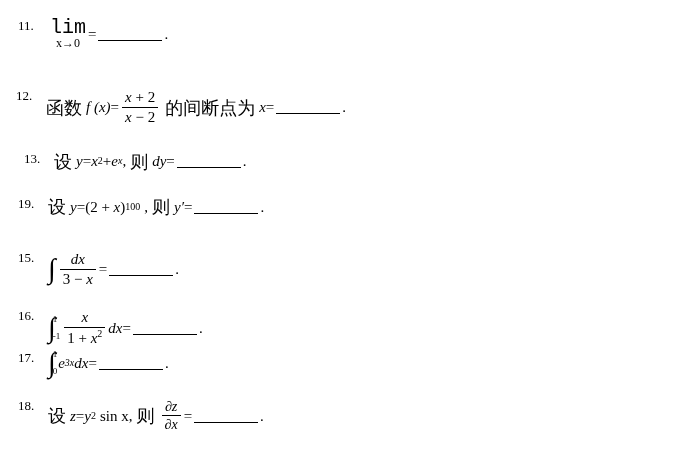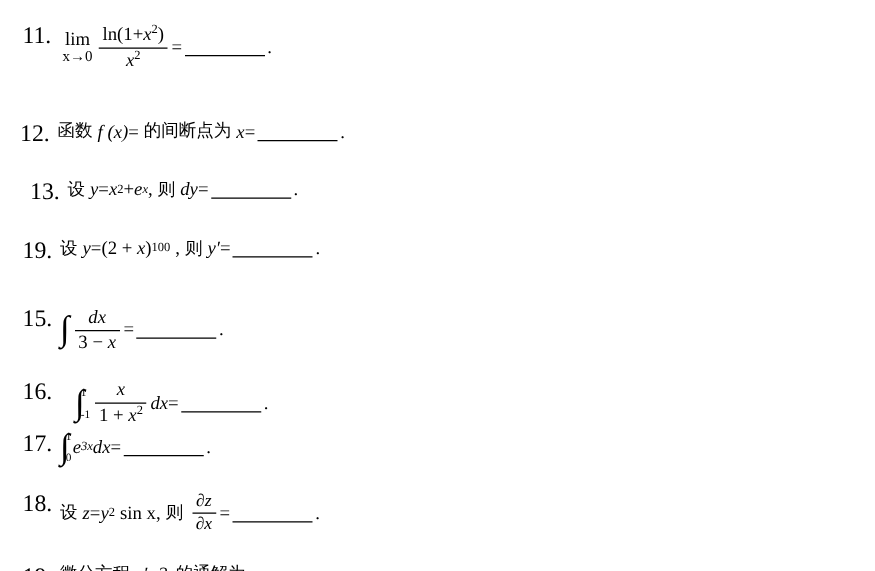--- a/index.html
+++ b/index.html
@@ -22,36 +22,36 @@
   }
   .item {
     display: flex;
     align-items: flex-start;
     padding-left: 18px;
     margin: 0;
   }
   .num {
     width: 30px;
     flex: 0 0 30px;
-    font-size: 19px;
+    font-size: 13px;
     font-family: "Liberation Serif", serif;
     line-height: 1.2;
     padding-top: 2px;
   }
   .body {
     font-size: 15px;
     line-height: 1.2;
     padding-top: 2px;
     white-space: nowrap;
     display: flex;
     align-items: center;
   }
   .cn {
     font-family: "DejaVu Sans", sans-serif;
-    font-size: 14px;
+    font-size: 18px;
   }
   .mi {
     font-family: "Liberation Serif", serif;
     font-style: italic;
     font-size: 15px;
   }
   .mn, .mo {
     font-family: "Liberation Serif", serif;
     font-size: 15px;
   }
@@ -68,22 +68,22 @@
   }
   
   .lim {
     display: inline-flex;
     flex-direction: column;
     align-items: center;
     vertical-align: middle;
     margin: 0 2px;
   }
   .lim .op {
-    font-size: 15px;
-    font-family: Liberation Serif, serif;
+    font-size: 20px;
+    font-family: Liberation Mono, monospace;
     line-height: 1;
   }
   .lim .lo {
     font-size: 12px;
     font-family: "Liberation Serif", serif;
     line-height: 1.1;
     margin-top: -1px;
   }
   
   .frac {
@@ -151,38 +151,38 @@
 
 <div class="page">
 
   <div class="item" style="margin-top:16px;">
     <div class="num">11.</div>
     <div class="body">
       <span class="lim">
         <span class="op">lim</span>
         <span class="lo">x→0</span>
       </span>
-      <span class="frac">
-        <span class="top"><span class="mn">ln(1+</span><span class="mi">x</span><span class="supn">2</span><span class="mn">)</span></span>
-        <span class="bar"></span>
-        <span class="bot"><span class="mi">x</span><span class="supn">2</span></span>
-      </span>
       <span class="mo">=</span>
       <span class="blank"></span>
       <span class="mo">.</span>
     </div>
   </div>
 
   <div class="item" style="margin-top:36px;padding-left:16px;">
     <div class="num">12.</div>
     <div class="body">
       <span class="cn">函数</span>
       <span class="gap2"></span>
       <span class="mi">f (x)</span>
       <span class="mo">=</span>
+      <span class="frac">
+        <span class="top"><span class="mi">x</span><span class="mn"> + 2</span></span>
+        <span class="bar"></span>
+        <span class="bot"><span class="mi">x</span><span class="mn"> − 2</span></span>
+      </span>
       <span class="gap2"></span>
       <span class="cn">的间断点为</span>
       <span class="gap2"></span>
       <span class="mi">x</span>
       <span class="mo">=</span>
       <span class="blank"></span>
       <span class="mo">.</span>
     </div>
   </div>
 
@@ -240,21 +240,21 @@
         <span class="top"><span class="mi">dx</span></span>
         <span class="bar"></span>
         <span class="bot"><span class="mn">3 − </span><span class="mi">x</span></span>
       </span>
       <span class="mo">=</span>
       <span class="blank"></span>
       <span class="mo">.</span>
     </div>
   </div>
 
-  <div class="item" style="margin-top:18px;gap:12px;">
+  <div class="item" style="margin-top:18px;">
     <div class="num">16.</div>
     <div class="body">
       <span class="intg">
         <span class="sgn">∫</span>
         <span class="lims">
           <span class="u">1</span>
           <span class="l">-1</span>
         </span>
       </span>
       <span class="frac">

